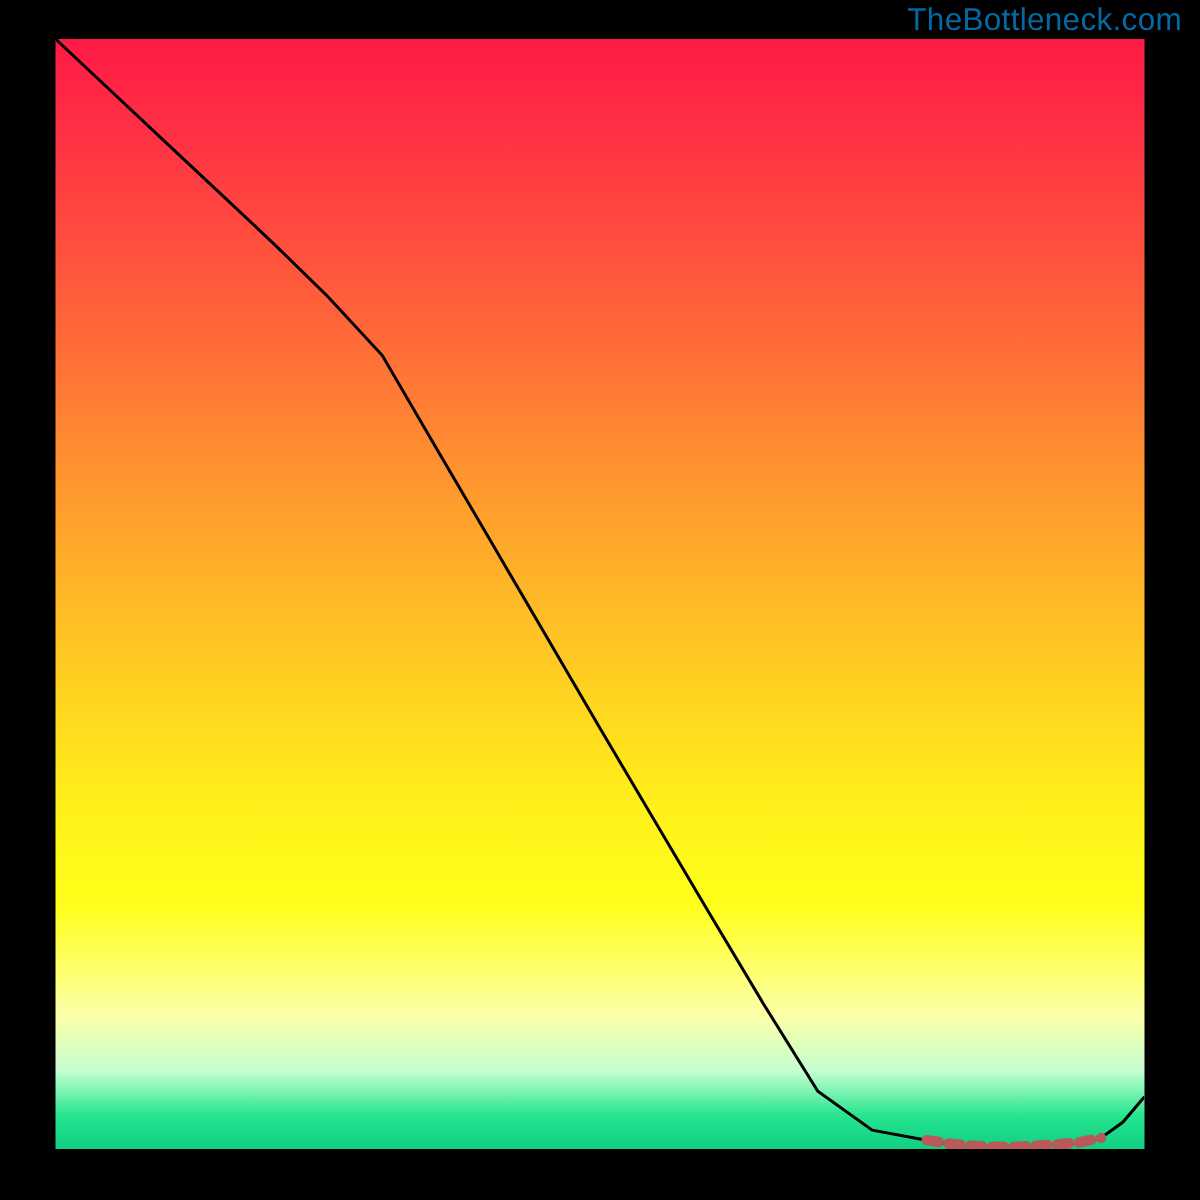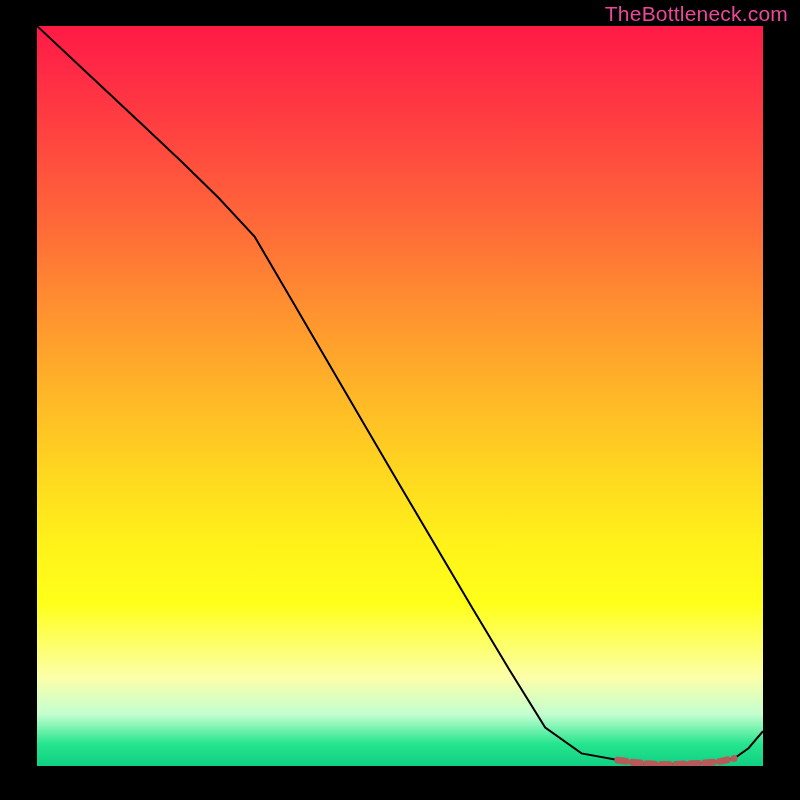--- a/index.html
+++ b/index.html
@@ -14,21 +14,21 @@
   .stage {
     position: relative;
     width: 800px;
     height: 800px;
     background: #000;
   }
   .watermark {
     position: absolute;
     top: 2px;
     right: 12px;
-    color: #ec4899;
+    color: #0369a1;
     font-size: 21px;
     letter-spacing: 0.2px;
     font-weight: 400;
   }
   .plot {
     position: absolute;
     left: 37px;
     top: 26px;
     width: 726px;
     height: 740px;

